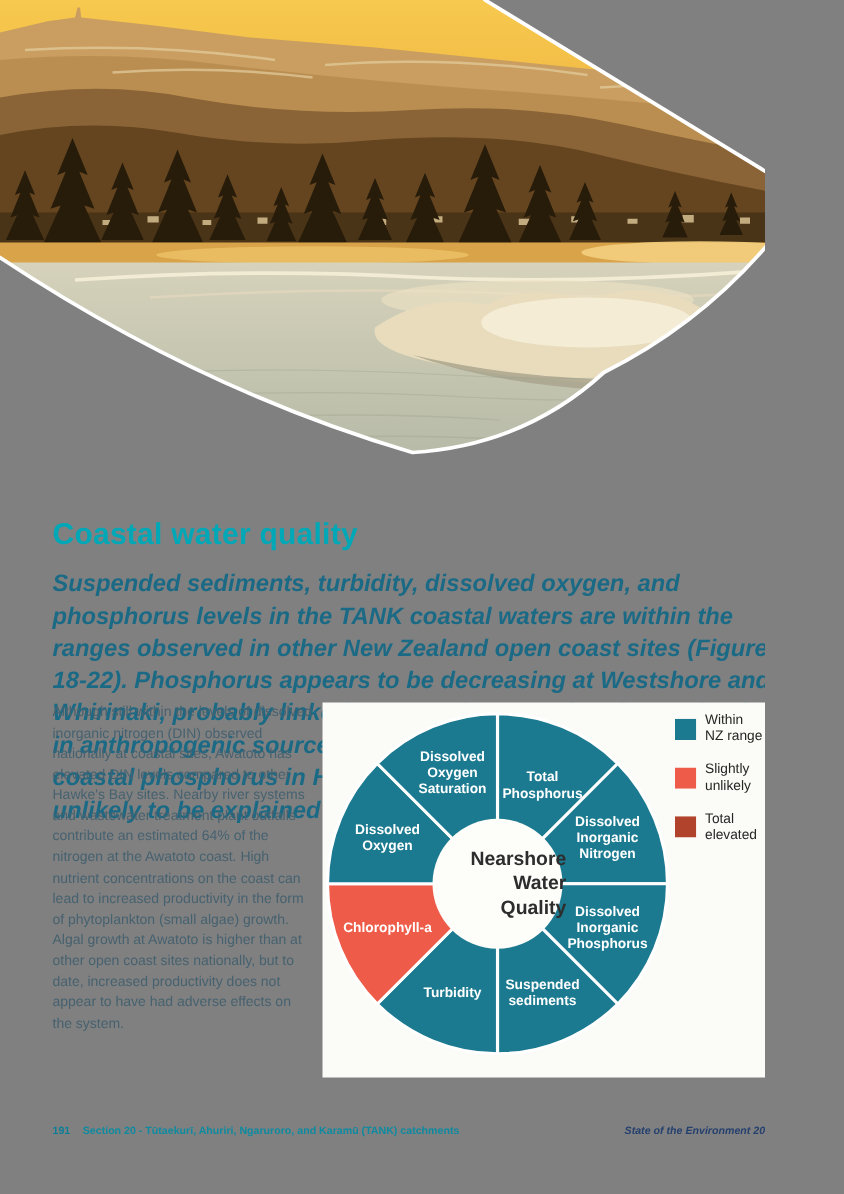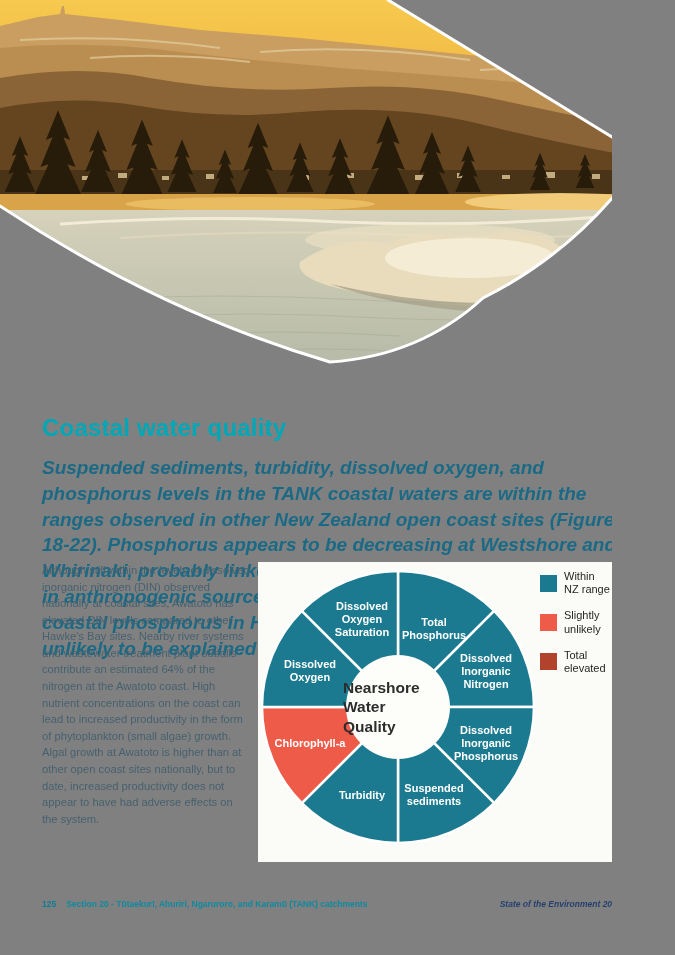--- a/index.html
+++ b/index.html
@@ -17,21 +17,21 @@
   .body-text{position:absolute;left:42px;top:562px;width:208px;font-size:11.2px;
              color:#46616f;line-height:1.48;}
 
   
   .chart-box{position:absolute;left:258px;top:562px;width:356px;height:300px;
              background:#fbfbf7;}
   .chart-box svg{position:absolute;left:0;top:0;}
   .wlabel{position:absolute;transform:translate(-50%,-50%);color:#ffffff;font-weight:700;
           font-size:11px;line-height:1.18;text-align:center;white-space:pre-line;width:100px;}
   .center-label{position:absolute;left:140px;top:145px;transform:translate(-50%,-50%);
-          color:#2d2d2d;font-weight:700;font-size:15.5px;line-height:1.25;text-align:left;
+          color:#2d2d2d;font-weight:700;font-size:15.5px;line-height:1.25;text-align:right;
           white-space:pre-line;width:110px;}
   .legend{position:absolute;left:282px;top:8px;}
   .legend-item{display:flex;align-items:center;margin-bottom:13px;}
   .legend-item svg{position:static;flex:0 0 auto;}
   .legend-label{margin-left:7px;font-size:11px;color:#262626;line-height:1.2;
           white-space:pre-line;}
   .caption{position:absolute;left:303px;top:851px;width:268px;font-size:8px;font-weight:700;
            font-style:italic;color:#2d7ba3;line-height:1.4;white-space:pre-line;}
 
   
@@ -184,19 +184,19 @@
         </svg>
         <div class="legend-label">Total
 elevated</div>
       </div>
     </div>
   </div>
 
 
   <div class="footer">
     <div class="footer-left">
-      <span class="page-number">125</span>
+      <span class="page-number">191</span>
       <span class="section-title">Section 20 - Tūtaekurī, Ahuriri, Ngaruroro, and Karamū (TANK) catchments</span>
     </div>
     <span class="doc-title">State of the Environment 2018 - 2021</span>
   </div>
 
 </div>
 
 </body></html>

